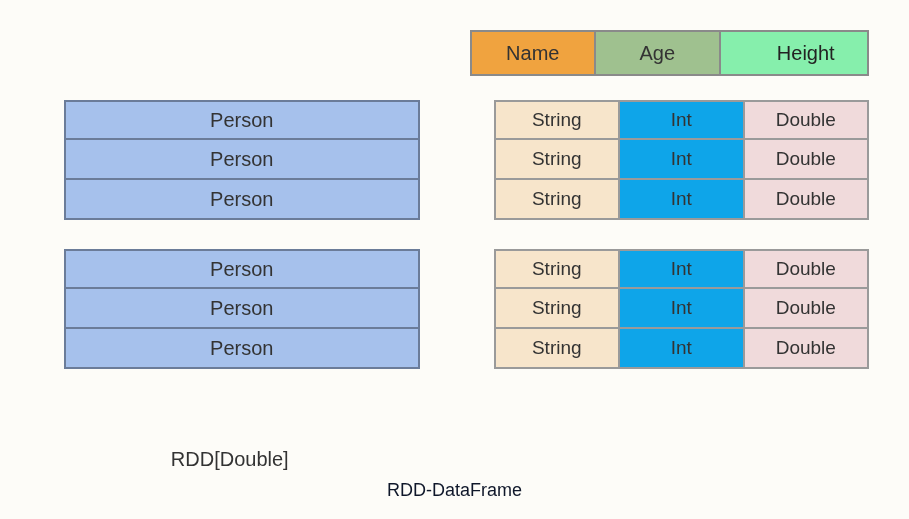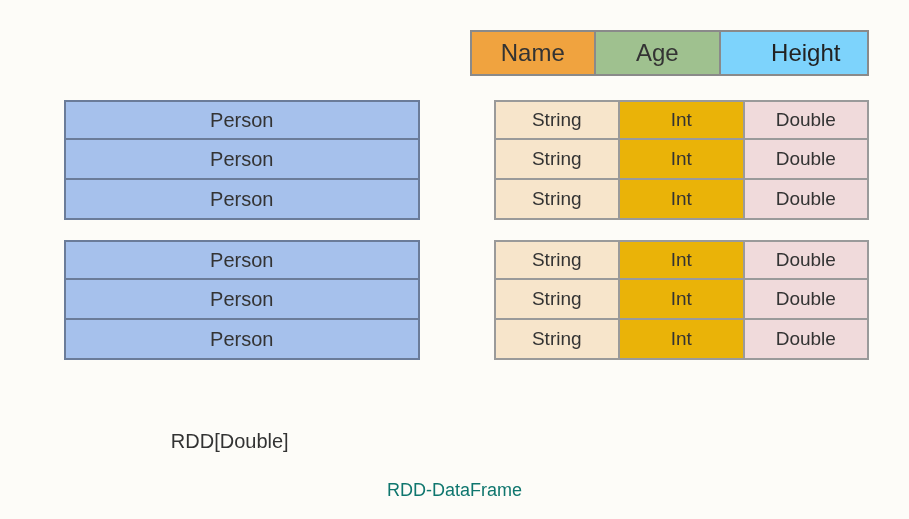--- a/index.html
+++ b/index.html
@@ -26,29 +26,29 @@
       display: flex;
       margin-bottom: 24px;
     }
     .header-cell {
       flex: 1;
       height: 46px;
       border: 2px solid #8a8a8a;
       display: flex;
       align-items: center;
       justify-content: center;
-      font-size: 24px;
+      font-size: 20px;
       color: #333;
     }
     .header-cell + .header-cell { border-left: none; text-align: center; }
     .hc-name { background: #f0a33f; }
     .hc-age  { background: #9fc18f; }
-    .hc-hgt  { background: #7dd3fc; color:#222;padding-left:24px; }
+    .hc-hgt  { background: #86efac; color:#222;padding-left:24px; }
     .block {
-      margin-bottom: 20px;
+      margin-bottom: 29px;
       padding-left: 24px;
     }
     .rdd-row {
       height: 40px;
       background: #a6c1ec;
       border: 2px solid #6b7c99;
       display: flex;
       align-items: center;
       justify-content: center;
       font-size: 20px;
@@ -62,36 +62,36 @@
       border: 2px solid #9a9a9a;
       display: flex;
       align-items: center;
       justify-content: center;
       font-size: 19px;
       color: #333;
     }
     .df-row .df-cell + .df-cell { border-left: none; }
     .df-row + .df-row .df-cell { border-top: none; }
     .c-name { background: #f7e5cb; }
-    .c-age  { background: #eab308; }
+    .c-age  { background: #0ea5e9; }
     .c-hgt  { background: #f0dadb; }
     .caption {
       text-align: center;
       font-size: 20px;
       color: #333;
       margin-top: 50px;
     }
     .footer {
       position: absolute;
       bottom: 18px;
       left: 0;
       width: 100%;
       text-align: center;
       font-size: 18px;
-      color: #0f766e;
+      color: #0f172a;
     }
   </style>
 </head>
 <body>
 
 <div class="container">
 
   <div class="column left-col">
     <div class="header-spacer"></div>
 

